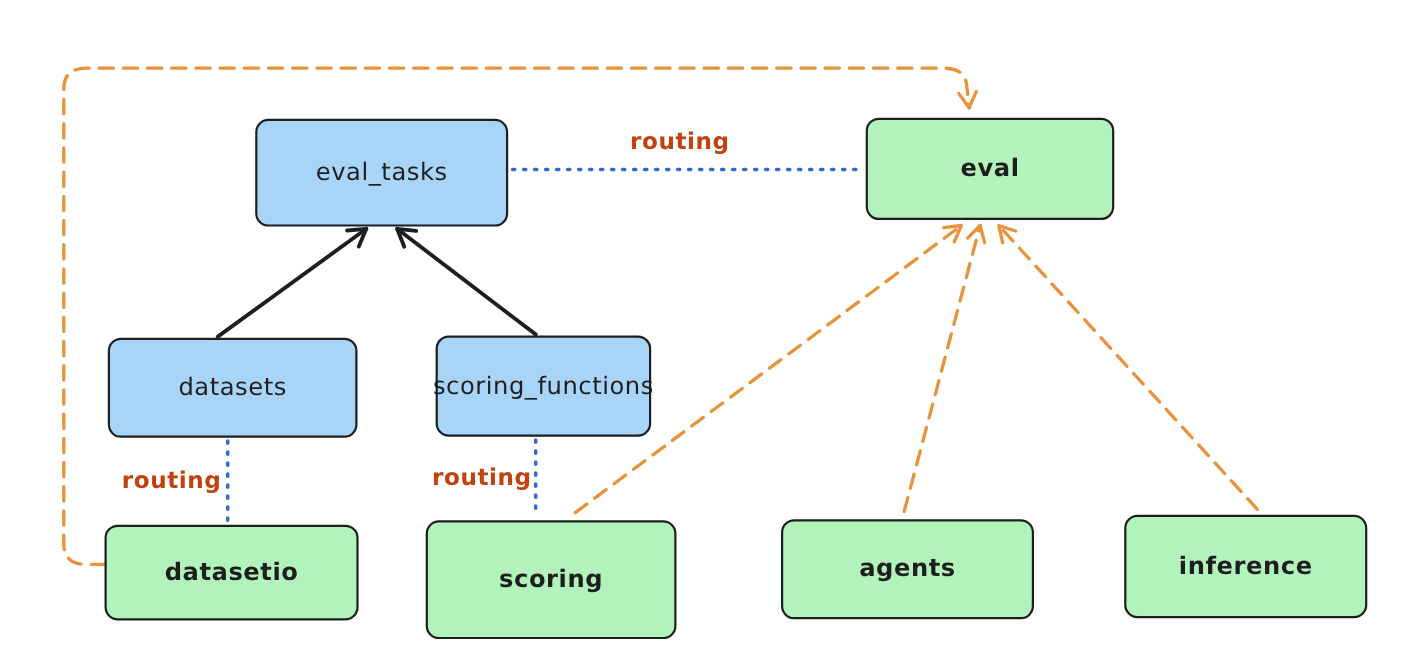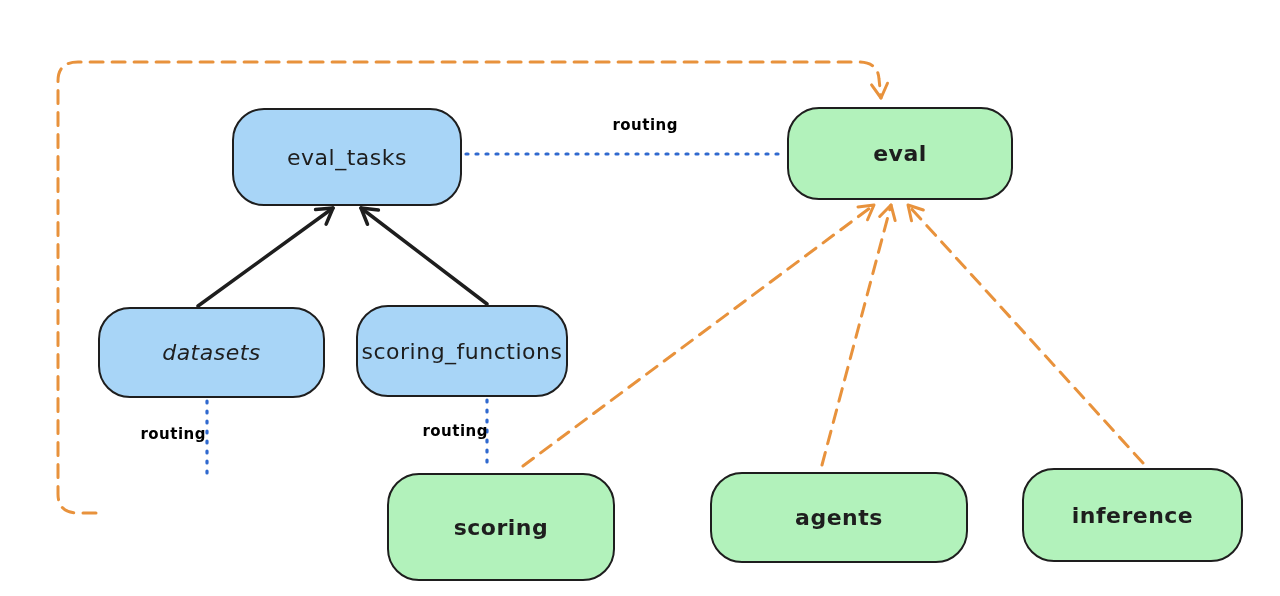--- a/index.html
+++ b/index.html
@@ -3,38 +3,38 @@
 <meta charset="utf-8">
 <style>
   html,body { margin:0; padding:0; background:#ffffff; }
   .canvas {
     position:relative; width:1280px; height:596px; background:#ffffff;
     font-family:"DejaVu Sans","Liberation Sans",sans-serif; overflow:hidden;
   }
   .edges-svg { position:absolute; left:0; top:0; width:1280px; height:596px; }
   .node {
     position:absolute; box-sizing:border-box;
-    border:2.5px solid #1e1e1e; border-radius:32px;
+    border:2.5px solid #1e1e1e; border-radius:12px;
     display:flex; align-items:center; justify-content:center;
     font-size:22px; color:#1e1e1e; letter-spacing:0.5px;
   }
   .node.blue  { background:#a8d5f7; }
   .node.green { background:#b2f2bb;font-weight:bold; }
   .edge-label {
-    position:absolute; color:#000000; font-weight:bold;
-    font-size:15px; text-align:right; letter-spacing:0.5px;
+    position:absolute; color:#c2410c; font-weight:bold;
+    font-size:21px; text-align:center; letter-spacing:0.5px;
   }
   
   .n-eval-tasks        { left:232px;  top:108px; width:230px; height:98px; }
   .n-eval              { left:787px;  top:107px; width:226px; height:93px; }
-  .n-datasets          { left:98px;   top:307px; width:227px; height:91px;font-style:italic; }
-  .n-scoring-functions { left:356px;  top:305px; width:212px; height:92px; }
+  .n-datasets          { left:98px;   top:307px; width:227px; height:91px; }
+  .n-scoring-functions { left:396px;  top:305px; width:196px; height:92px; }
   .n-datasetio         { left:95px;   top:477px; width:231px; height:87px; }
   .n-scoring           { left:387px;  top:473px; width:228px; height:108px; }
-  .n-agents            { left:710px;  top:472px; width:258px; height:91px; }
+  .n-agents            { left:710px;  top:472px; width:230px; height:91px; }
   .n-inference         { left:1022px; top:468px; width:221px; height:94px; }
   
   .l-top  { left:558px; top:116px; width:120px; }
   .l-left { left:106px; top:425px; width:100px; }
   .l-mid  { left:388px; top:422px; width:100px; }
 </style>
 </head>
 <body>
 
 <div class="canvas">
@@ -67,20 +67,23 @@
   </div>
   <div class="node green n-eval">
     <span>eval</span>
   </div>
   <div class="node blue n-datasets">
     <span>datasets</span>
   </div>
   <div class="node blue n-scoring-functions">
     <span>scoring_functions</span>
   </div>
+  <div class="node green n-datasetio">
+    <span>datasetio</span>
+  </div>
   <div class="node green n-scoring">
     <span>scoring</span>
   </div>
   <div class="node green n-agents">
     <span>agents</span>
   </div>
   <div class="node green n-inference">
     <span>inference</span>
   </div>
 

